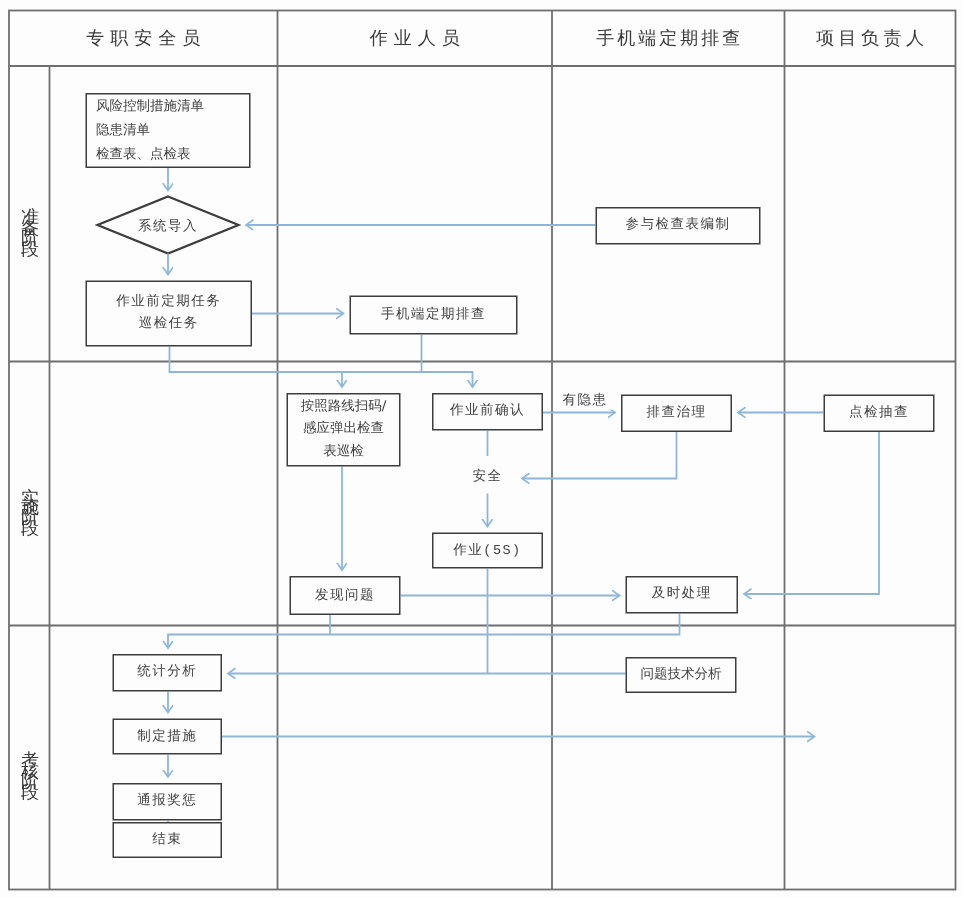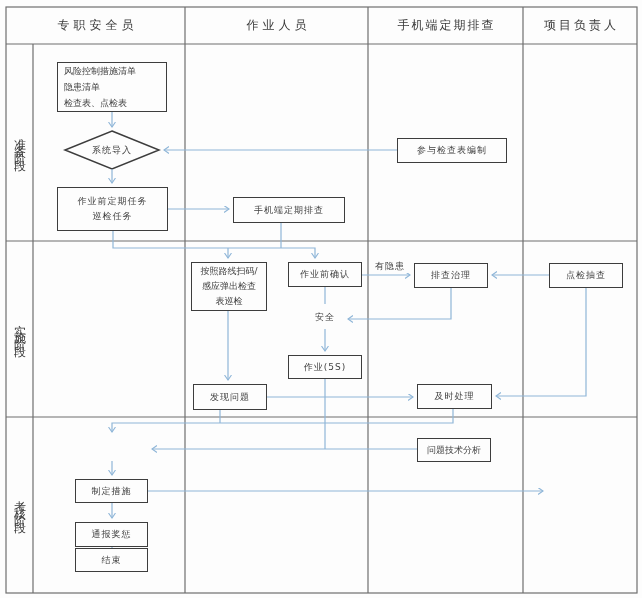--- a/index.html
+++ b/index.html
@@ -99,23 +99,24 @@
   <div class="node" style="left:57px;top:187px;width:111px;height:44px;">作业前定期任务
 巡检任务</div>
   <div class="node" style="left:397px;top:138px;width:110px;height:25px;">参与检查表编制</div>
   <div class="node" style="left:233px;top:197px;width:112px;height:26px;">手机端定期排查</div>
   <div class="node" style="left:191px;top:262px;width:76px;height:49px;letter-spacing:0;">按照路线扫码/
 感应弹出检查
 表巡检</div>
   <div class="node" style="left:288px;top:262px;width:74px;height:25px;">作业前确认</div>
   <div class="node" style="left:414px;top:263px;width:74px;height:25px;">排查治理</div>
   <div class="node" style="left:549px;top:263px;width:74px;height:25px;">点检抽查</div>
-  <div class="node" style="left:288px;top:355px;width:74px;height:24px;">作业(5S)</div>
+  <div class="node" style="left:288px;top:355px;width:74px;height:24px;font-family:Liberation Mono, monospace;">作业(5S)</div>
   <div class="node" style="left:193px;top:384px;width:74px;height:26px;">发现问题</div>
   <div class="node" style="left:417px;top:384px;width:75px;height:25px;">及时处理</div>
+  <div class="node" style="left:75px;top:436px;width:73px;height:25px;">统计分析</div>
   <div class="node" style="left:417px;top:438px;width:74px;height:24px;letter-spacing:0;">问题技术分析</div>
   <div class="node" style="left:75px;top:479px;width:73px;height:24px;">制定措施</div>
   <div class="node" style="left:75px;top:522px;width:73px;height:25px;">通报奖惩</div>
   <div class="node" style="left:75px;top:548px;width:73px;height:24px;">结束</div>
 
   <div class="plain" style="left:371px;top:260px;width:38px;height:13px;">有隐患</div>
   <div class="plain" style="left:311px;top:310px;width:28px;height:15px;">安全</div>
 
 </div>
 

